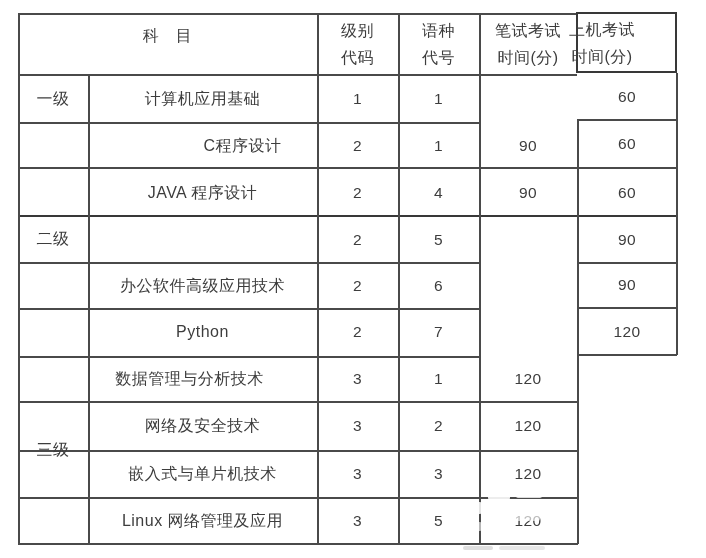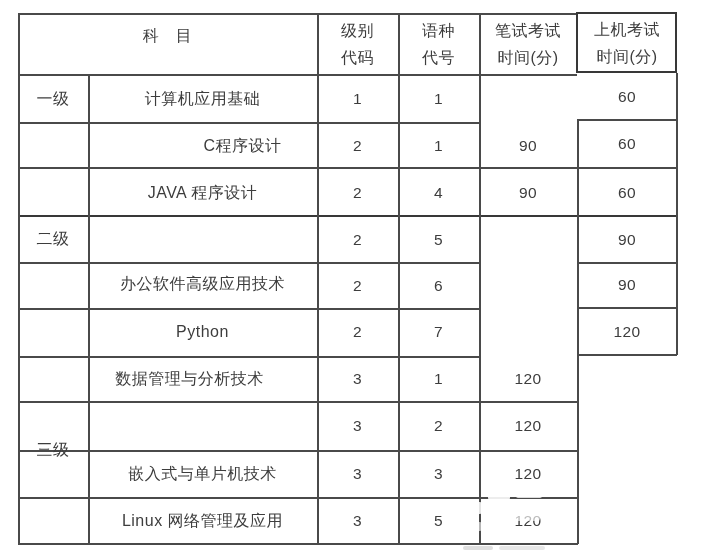--- a/index.html
+++ b/index.html
@@ -51,33 +51,34 @@
 
   <div class="hdrbox" style="left:576px;top:12px;width:101px;height:61px;"></div>
 
   <div class="cell" style="left:18px;top:13px;width:299px;height:45px;">科　目</div>
   <div class="cell" style="left:317px;top:13px;width:81px;height:61px;">级别
 代码</div>
   <div class="cell" style="left:398px;top:13px;width:81px;height:61px;">语种
 代号</div>
   <div class="cell" style="left:479px;top:13px;width:98px;height:61px;">笔试考试
 时间(分)</div>
-  <div class="cell" style="left:577px;top:13px;width:100px;height:60px;">上机考试
+  <div class="cell" style="left:552px;top:13px;width:100px;height:60px;">上机考试
 时间(分)</div>
 
   <div class="cell rowcell" style="left:18px;top:74px;width:70px;height:48px;">一级</div>
   <div class="cell" style="left:18px;top:122px;width:70px;height:233px;">二级</div>
   <div class="cell" style="left:18px;top:355px;width:70px;height:189px;">三级</div>
 
   <div class="cell rowcell" style="left:88px;top:74px;width:229px;height:48px;">计算机应用基础</div>
   <div class="cell rowcell" style="left:88px;top:122px;width:229px;height:46px;margin-left:40px;">C程序设计</div>
   <div class="cell rowcell" style="left:88px;top:168px;width:229px;height:48px;">JAVA 程序设计</div>
-  <div class="cell rowcell" style="left:88px;top:262px;width:229px;height:46px;font-family:Liberation Mono, monospace;">办公软件高级应用技术</div>
+  <div class="cell rowcell" style="left:88px;top:262px;width:229px;height:46px;">办公软件高级应用技术</div>
   <div class="cell rowcell" style="left:88px;top:308px;width:229px;height:47px;">Python</div>
   <div class="cell rowcell" style="left:88px;top:355px;width:203px;height:46px;text-align:right;">数据管理与分析技术</div>
+  <div class="cell rowcell" style="left:88px;top:401px;width:229px;height:49px;">网络及安全技术</div>
   <div class="cell rowcell" style="left:88px;top:450px;width:229px;height:47px;">嵌入式与单片机技术</div>
   <div class="cell rowcell" style="left:88px;top:497px;width:229px;height:47px;">Linux 网络管理及应用</div>
 
   <div class="cell rowcell num" style="left:317px;top:74px;width:81px;height:48px;">1</div>
   <div class="cell rowcell num" style="left:317px;top:122px;width:81px;height:46px;">2</div>
   <div class="cell rowcell num" style="left:317px;top:168px;width:81px;height:48px;">2</div>
   <div class="cell rowcell num" style="left:317px;top:216px;width:81px;height:46px;">2</div>
   <div class="cell rowcell num" style="left:317px;top:262px;width:81px;height:46px;">2</div>
   <div class="cell rowcell num" style="left:317px;top:308px;width:81px;height:47px;">2</div>
   <div class="cell rowcell num" style="left:317px;top:355px;width:81px;height:46px;">3</div>

